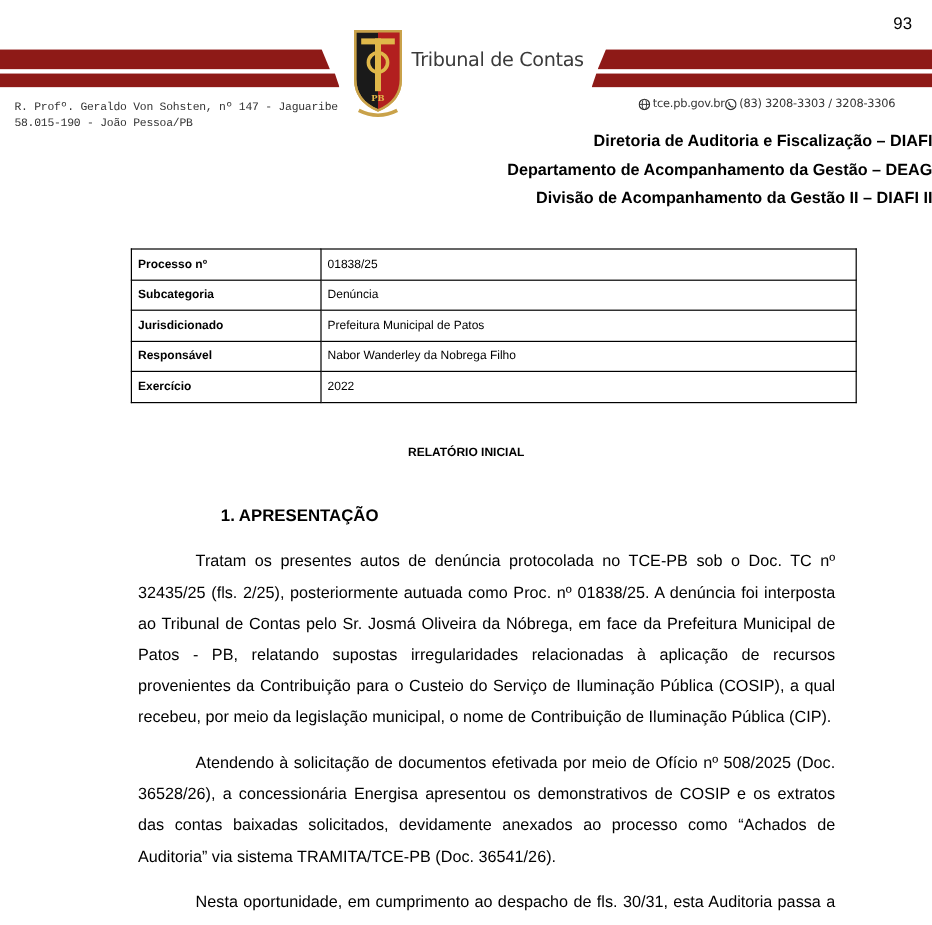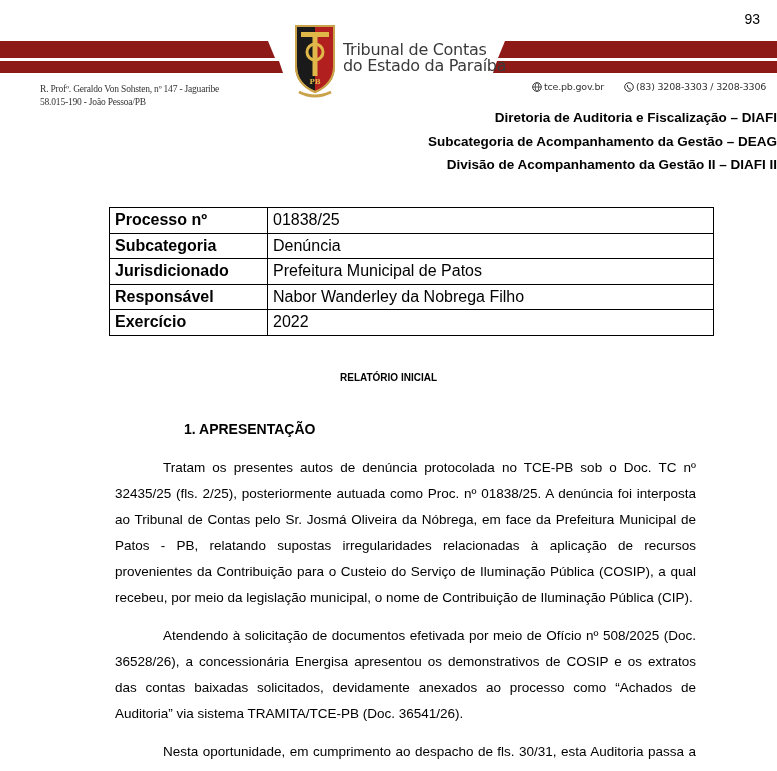--- a/index.html
+++ b/index.html
@@ -5,27 +5,27 @@
   html, body { margin: 0; padding: 0; background: #ffffff; }
   body { width: 777px; height: 771px; position: relative; overflow: hidden; font-family: "Liberation Sans", sans-serif; color: #000; }
   .page-number { position: absolute; top: 11px; right: 17px; font-size: 14px; }
   .band { position: absolute; background: #8e1a17; }
   .band-left-top { left: 0; top: 41px; width: 275px; height: 17px; clip-path: polygon(0 0, 268px 0, 275px 17px, 0 17px); }
   .band-left-bot { left: 0; top: 61px; width: 283px; height: 12px; clip-path: polygon(0 0, 279px 0, 283px 12px, 0 12px); }
   .band-right-top { left: 498px; top: 41px; width: 279px; height: 17px; clip-path: polygon(7px 0, 279px 0, 279px 17px, 0 17px); }
   .band-right-bot { left: 493px; top: 61px; width: 284px; height: 12px; clip-path: polygon(4px 0, 284px 0, 284px 12px, 0 12px); }
   .logo { position: absolute; left: 293px; top: 22px; width: 44px; height: 76px; }
   .inst-name { position: absolute; left: 343px; top: 42px; font-size: 16px; line-height: 16px; color: #3a3a3a; font-family: "DejaVu Sans", sans-serif; letter-spacing: -0.3px; }
-  .address { position: absolute; left: 12px; top: 83px; font-size: 9.5px; line-height: 13px; color: #333; font-family: Liberation Serif, serif; letter-spacing: -0.2px; margin-left: 28px; }
-  .contacts { position: absolute; left: 532px; top: 81px; font-size: 9.5px; color: #333; font-family: "DejaVu Sans", sans-serif; letter-spacing: -0.2px; display: flex; gap: 20px; align-items: center; }
+  .address { position: absolute; left: 12px; top: 83px; font-size: 9.5px; line-height: 13px; color: #333; font-family: Liberation Mono, monospace; letter-spacing: -0.2px; }
+  .contacts { position: absolute; left: 532px; top: 81px; font-size: 9.5px; color: #333; font-family: "DejaVu Sans", sans-serif; letter-spacing: -0.2px; display: flex; gap: 0; align-items: center; }
   .contacts .item { display: flex; align-items: center; gap: 2px; }
   .contacts svg { width: 10px; height: 10px; }
   .headings { position: absolute; left: 0; width: 777px; top: 106px; text-align: right; font-weight: bold; font-size: 13.5px; }
   .headings div { height: 23.5px; line-height: 23.5px; }
-  .info-table { position: absolute; left: 109px; top: 207px; width: 605px; border-collapse: collapse; font-size: 16px; }
+  .info-table { position: absolute; left: 109px; top: 207px; width: 605px; border-collapse: collapse; font-size: 10px; }
   .info-table td { border: 1px solid #000; height: 24.5px; padding: 0 0 0 5px; vertical-align: middle; }
   .info-table td.label { width: 152px; font-weight: bold; }
   .report-title { position: absolute; left: 0; width: 777px; top: 372px; text-align: center; font-weight: bold; font-size: 10px; }
   .section-title { position: absolute; left: 151px; top: 421px; font-weight: bold; font-size: 14px; margin-left: 33px; }
   .body-text { position: absolute; left: 103px; top: 443px; width: 605px; font-size: 13.5px; line-height: 26px; text-align: justify; }
   .body-text p { margin: 12px; text-indent: 48px; }
 </style>
 </head>
 <body>
 
@@ -43,21 +43,20 @@
     <path d="M3 4 L41 4 L41 44 Q41 62 22 70 Q3 62 3 44 Z" fill="none" stroke="#c9a24a" stroke-width="2"></path>
     <rect x="8" y="10" width="28" height="5" fill="#e0b84a"></rect>
     <rect x="19.5" y="10" width="5" height="44" fill="#e0b84a"></rect>
     <circle cx="22" cy="30" r="8" fill="none" stroke="#e0b84a" stroke-width="3"></circle>
     <text x="22" y="62" font-size="7" text-anchor="middle" fill="#e0b84a" font-family="DejaVu Serif, serif" font-weight="bold">PB</text>
     <path d="M6 70 Q22 78 38 70" fill="none" stroke="#c9a24a" stroke-width="3"></path>
   </svg>
 
   <div class="inst-name">
     <div>Tribunal de Contas</div>
-    <div>do Estado da Paraíba</div>
   </div>
 
   <div class="address">
     <div>R. Profº. Geraldo Von Sohsten, nº 147 - Jaguaribe</div>
     <div>58.015-190 - João Pessoa/PB</div>
   </div>
 
   <div class="contacts">
     <span class="item">
       <svg viewBox="0 0 10 10">
@@ -72,21 +71,21 @@
           <circle cx="5" cy="5" r="4.3" fill="none" stroke="#333" stroke-width="1"></circle>
           <path d="M3.3 3 Q3 5 5 6.8 Q6.6 7.5 7 6.6" fill="none" stroke="#333" stroke-width="1"></path>
         </svg>
       <span>(83) 3208-3303 / 3208-3306</span>
     </span>
   </div>
 </div>
 
 <div class="headings">
   <div>Diretoria de Auditoria e Fiscalização – DIAFI</div>
-  <div>Subcategoria de Acompanhamento da Gestão – DEAG</div>
+  <div>Departamento de Acompanhamento da Gestão – DEAG</div>
   <div>Divisão de Acompanhamento da Gestão II – DIAFI II</div>
 </div>
 
 <table class="info-table">
   <tbody>
       <tr>
     <td class="label">Processo nº</td>
     <td>01838/25</td>
   </tr>
   <tr>

